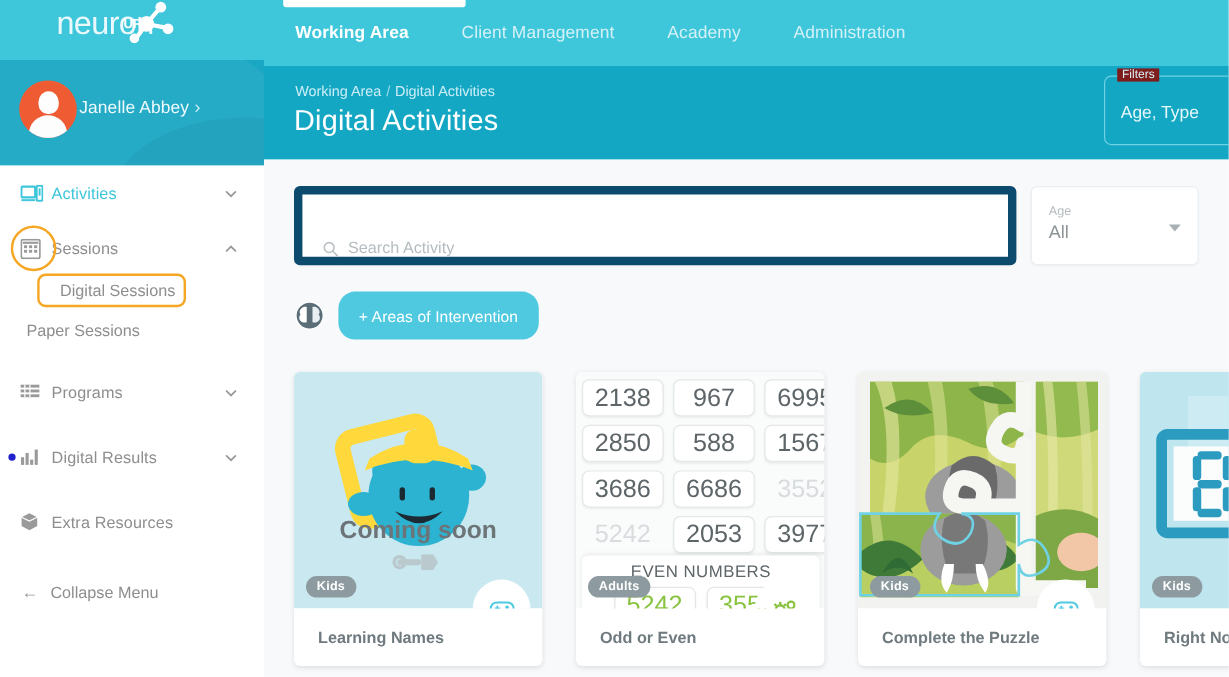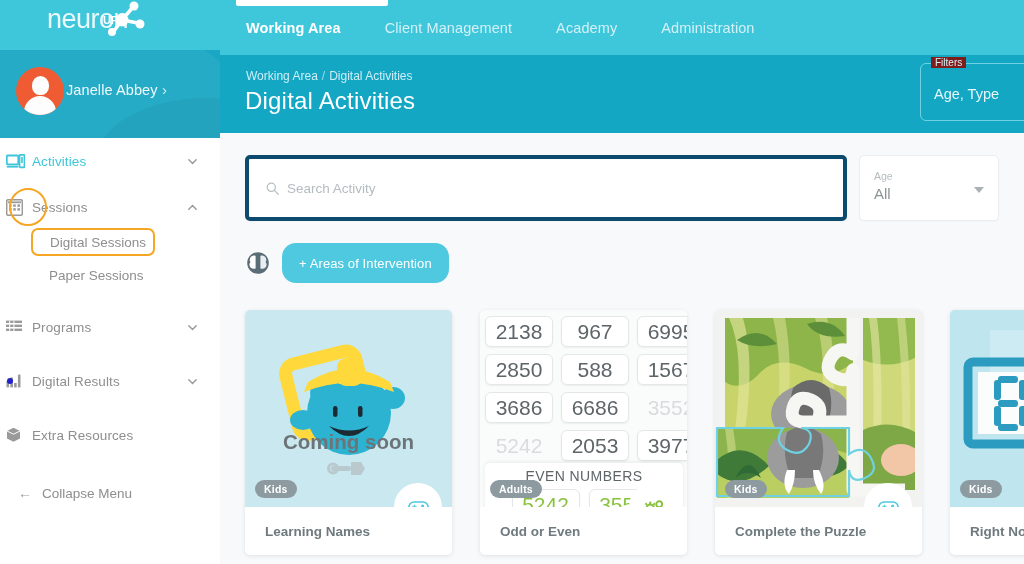--- a/index.html
+++ b/index.html
@@ -76,41 +76,41 @@
     font-size: 14.5px; color: #eefafd; letter-spacing: 0.1px;
   }
   .user-chev {
     position: absolute; left: 162px; top: 31px;
     font-size: 15px; color: #cdeef6; font-weight: 300;
   }
 
   .nav { padding-top: 6px; background: #fff; position: relative; }
   .nav-item {
     position: relative; display: flex; align-items: center;
-    height: 34px; padding-left: 6px; cursor: pointer; text-align: center;
+    height: 34px; padding-left: 17px; cursor: pointer; text-align: center;
   }
   .nav-ico { width: 26px; display: flex; align-items: center; flex: none; }
   .nav-label { font-size: 13.5px; color: #8e8e8e; letter-spacing: 0.1px; }
   .nav-item.is-active .nav-label { color: #3ec6da; }
   .nav-chev {
     position: absolute; right: 22px; top: 50%; margin-top: -5px;
     width: 11px; height: 11px; color: #9a9a9a;
   }
   .blue-dot {
     position: absolute; left: 7px; top: 50%; margin-top: -3px;
     width: 6px; height: 6px; border-radius: 50%; background: #2222cc;
   }
   .ring-highlight {
     position: absolute; left: 9px; top: 50%; margin-top: -19px;
     width: 38px; height: 38px; border-radius: 50%;
     border: 2.5px solid #f5a623; pointer-events: none;
   }
   .sub-item {
     display: flex; align-items: center;
-    height: 30px; padding-left: 49px; cursor: pointer;
+    height: 30px; padding-left: 22px; cursor: pointer;
     font-size: 13.5px; color: #8e8e8e;
   }
   .sub-item.is-boxed {
     margin: 4px 0 4px 31px; padding-left: 17px;
     width: 124px; height: 28px;
     border: 2.5px solid #f5a623; border-radius: 7px;
   }
   .nav-gap { height: 20px; }
   .collapse-row {
     display: flex; align-items: center; height: 34px;
@@ -173,22 +173,22 @@
   
   .main {
     position: absolute; left: 220px; top: 133px;
     width: 804px; height: 431px;
     background: #f7f9fa;
     overflow: hidden;
   }
   .toolbar { position: relative; padding: 22px 25px 0 25px; display: flex; }
   .search-box {
     flex: 1; height: 66px; background: #ffffff;
-    border: 4px solid #0c4a6e; border-radius: 5px;
-    display: flex; align-items: center; padding-left: 17px;
+    border: 7px solid #0c4a6e; border-radius: 5px;
+    display: flex; align-items: flex-end; padding-left: 17px;
     box-shadow: 0 1px 2px rgba(0,0,0,0.025);
   }
   .search-ico { margin-right: 8px; color: #b9c0c4; display: flex; }
   .search-ph { font-size: 13.5px; color: #b4bcc0; }
   .age-box {
     width: 140px; height: 66px; margin-left: 12px;
     background: #ffffff; border: 1px solid #eaeef0; border-radius: 5px;
     position: relative; box-shadow: 0 1px 2px rgba(0,0,0,0.025);
   }
   .age-label { position: absolute; left: 14px; top: 14px; font-size: 10.5px; color: #b4bcc0; }

